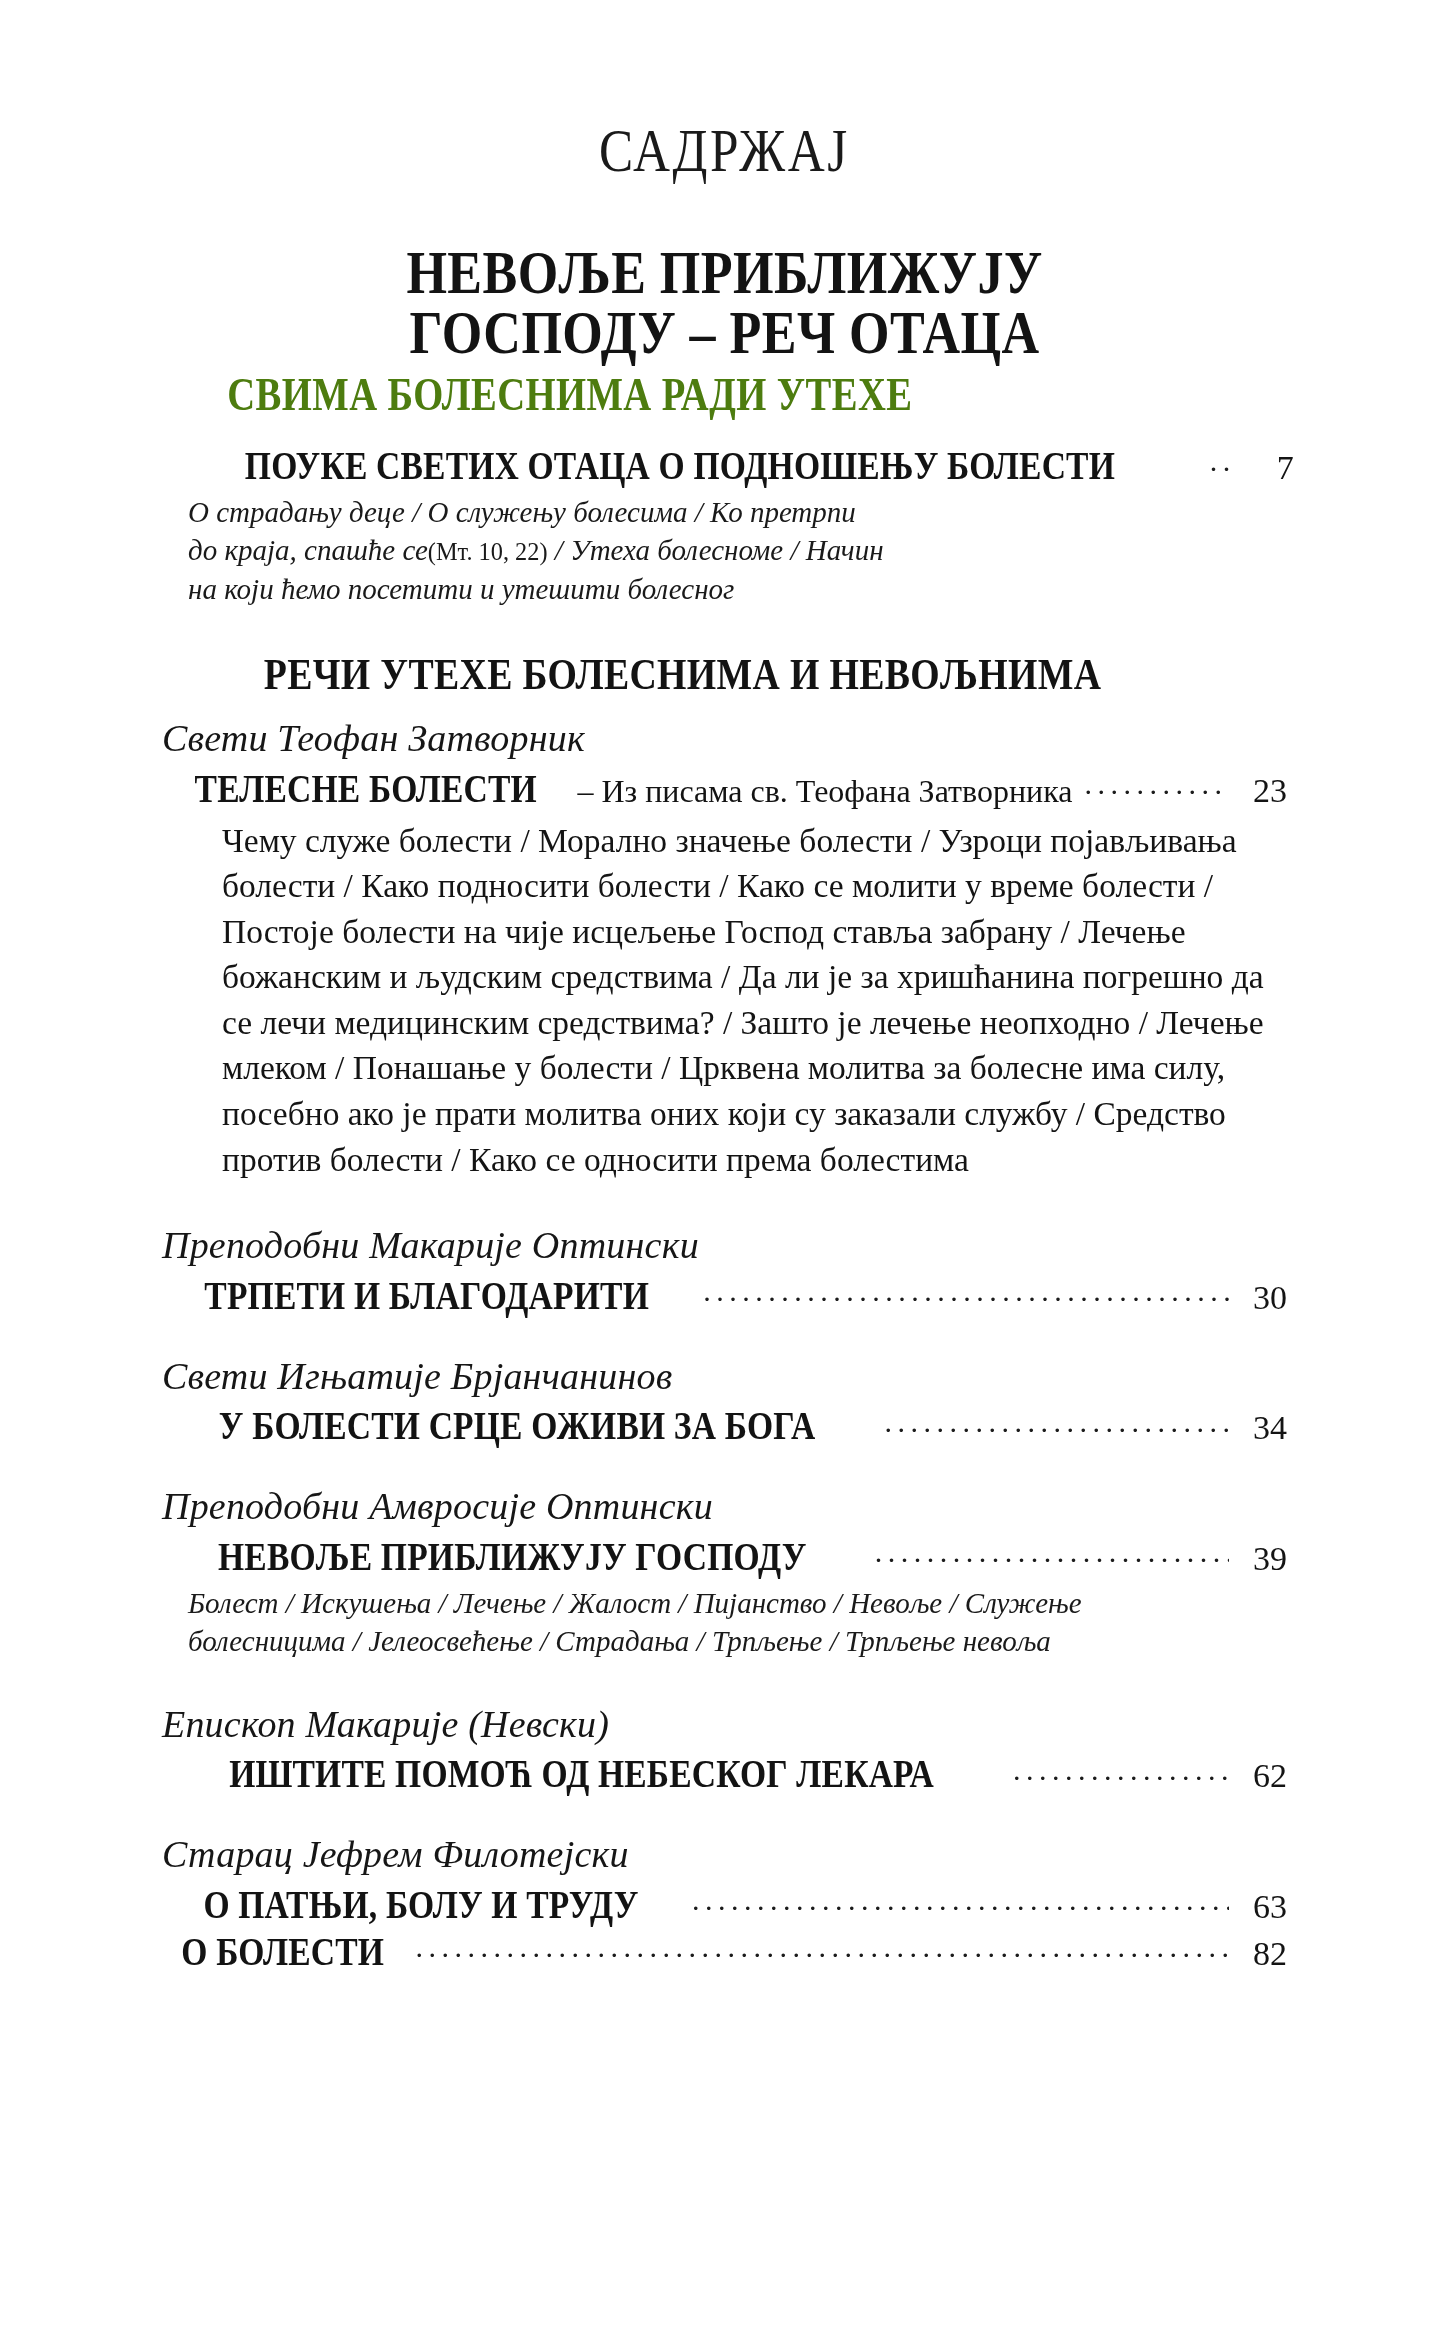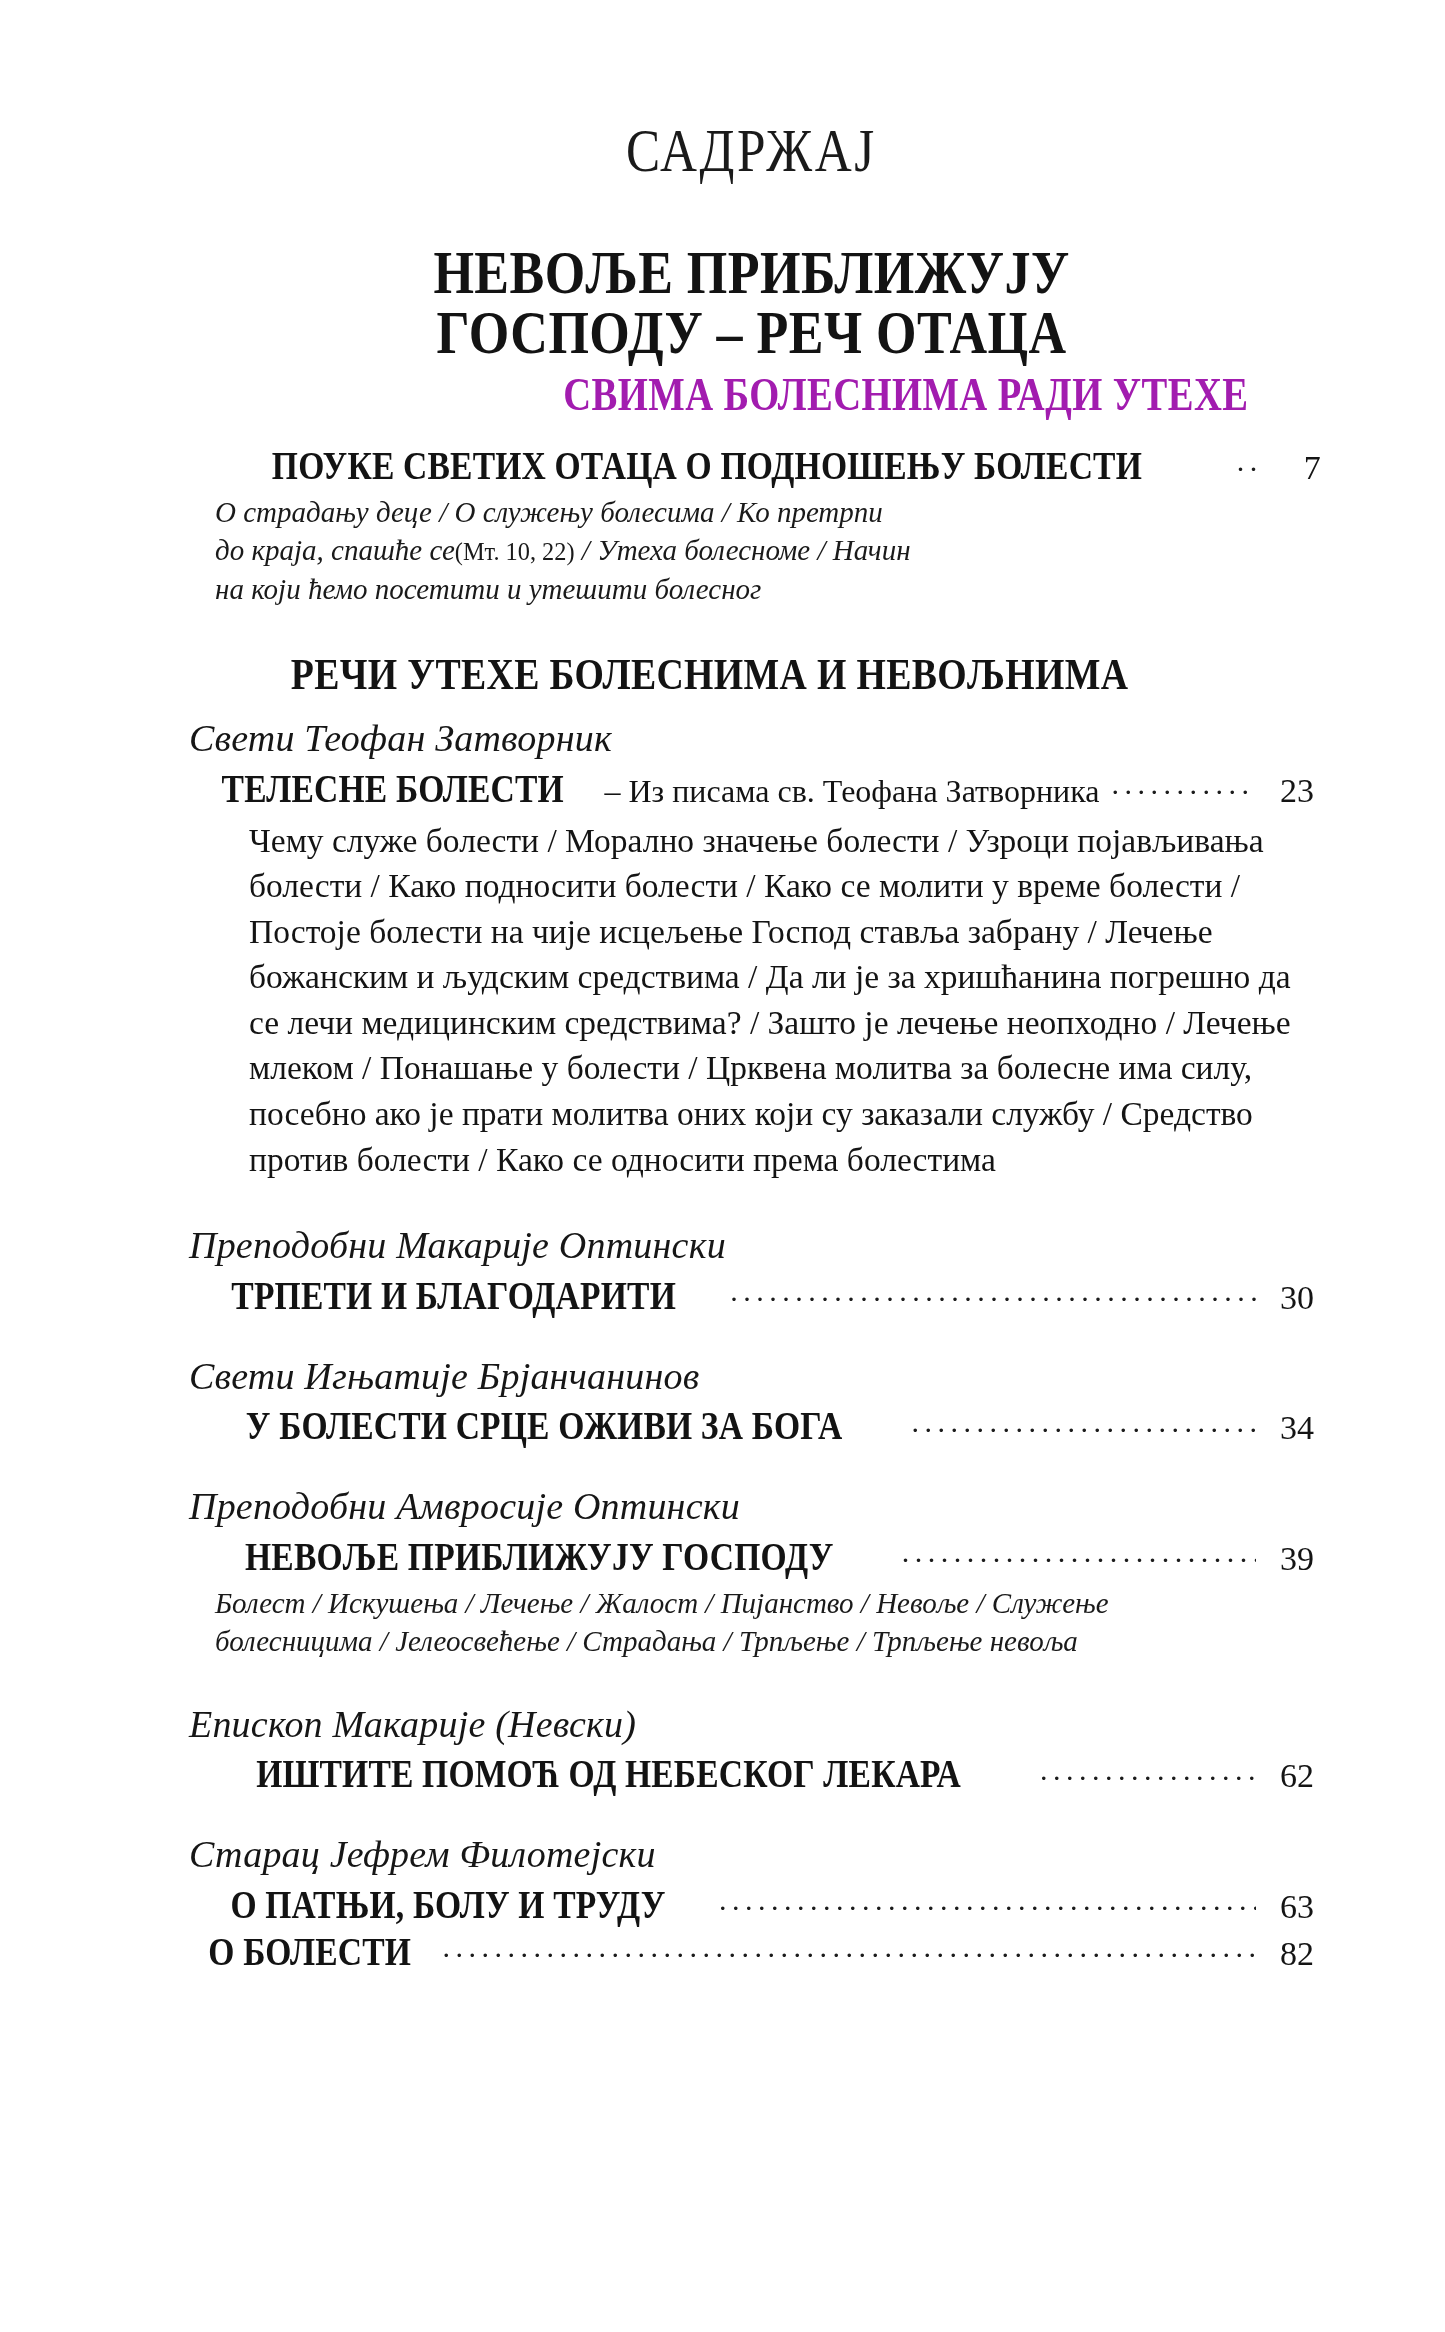--- a/index.html
+++ b/index.html
@@ -19,21 +19,21 @@
     position: relative;
     width: 1445px;
     height: 2332px;
     box-sizing: border-box;
     padding: 0;
     overflow: hidden;
   }
 
   .content {
     position: absolute;
-    left: 189px;
+    left: 162px;
     top: 120px;
     width: 1125px;
   }
   .display-c {
     font-family: "Liberation Serif", "DejaVu Serif", serif;
     font-weight: 700;
     white-space: nowrap;
     display: inline-block;
     transform: scaleX(0.84);
   }
@@ -58,26 +58,26 @@
     line-height: 0.96;
   }
   .section-head .l {
     display: block;
     font-size: 62px;
     font-weight: 700;
     letter-spacing: 0.5px;
     color: #131313;
   }
   .section-sub {
-    text-align: right;
+    text-align: left;
     font-size: 46px;
     font-weight: 700;
     letter-spacing: 0.5px;
     margin: 10px 0 24px 0;
-    color: #a21caf;
+    color: #4d7c0f;
     line-height: 1;
   }
 
   
   .entry {
     margin: 0;
   }
   .entry-line {
     display: flex;
     align-items: baseline;

